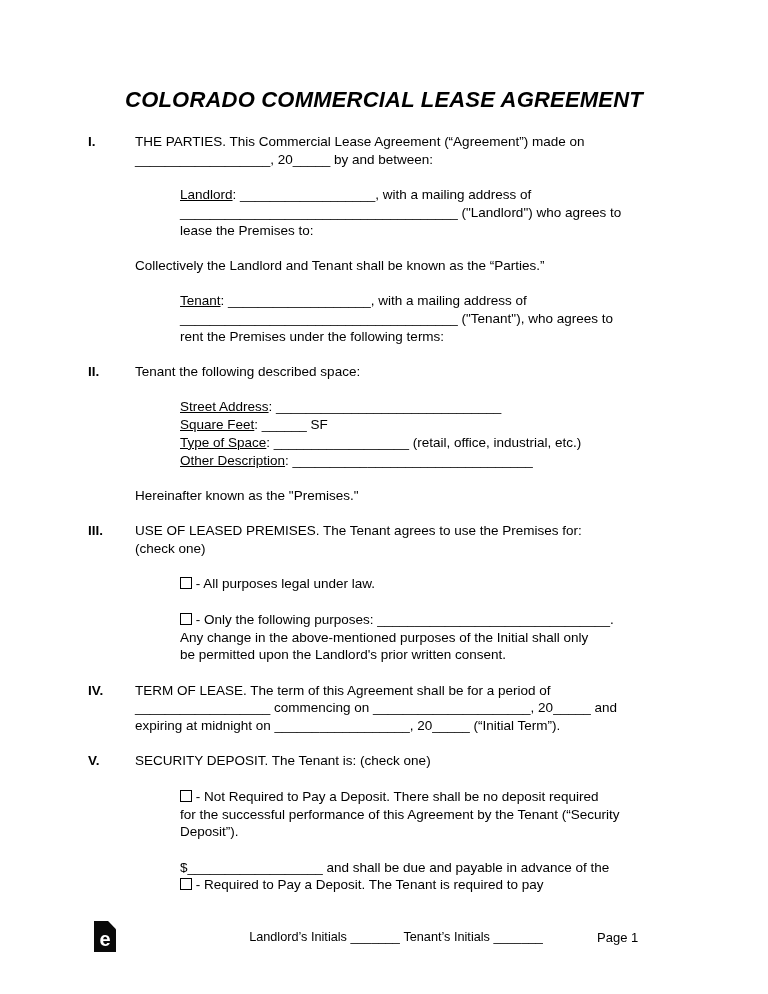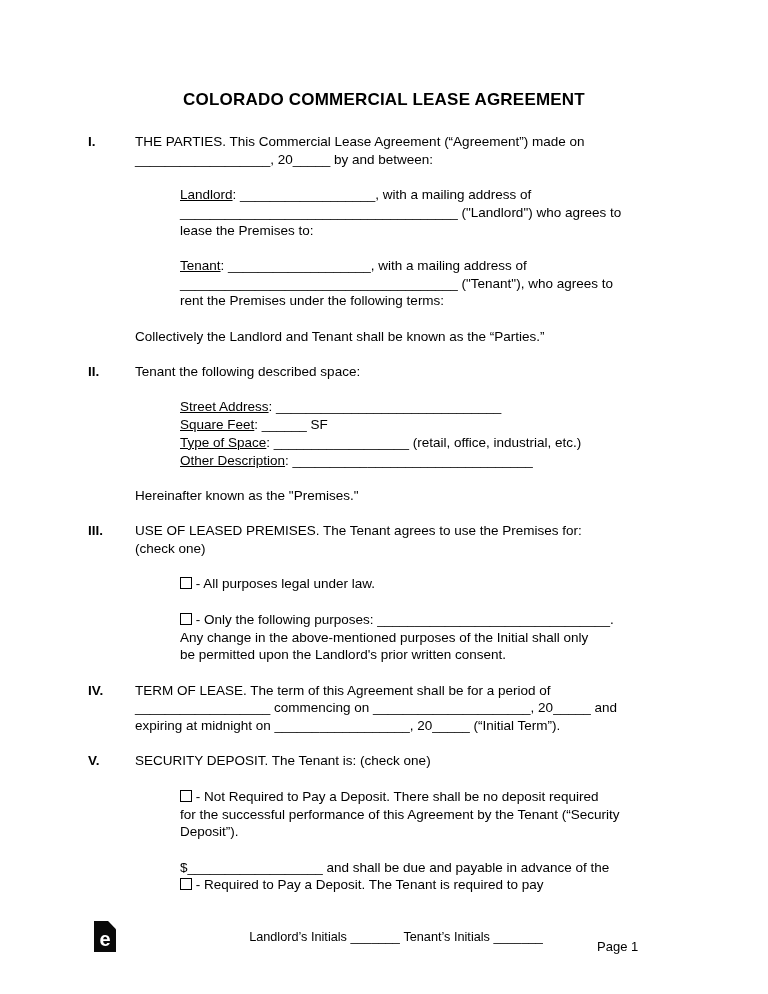--- a/index.html
+++ b/index.html
@@ -10,24 +10,25 @@
     color:#000000;
     font-family:"Liberation Sans", sans-serif;
     font-size:13.5px;
     line-height:17.7px;
     overflow:hidden;
   }
   .title {
     margin:0;
     padding-top:88px;
     text-align:center;
-    font-size:17px;
+    font-size:22px;
     line-height:24px;
     font-weight:bold;
     letter-spacing:0.2px;
+    font-style:italic;
   }
   .doc-body { margin:21px 40px 0 88px; }
   .para { position:relative; margin-top:17.7px; white-space:nowrap; }
   .para:first-child { margin-top:0; }
   .section { padding-left:47px; }
   .text    { padding-left:47px; }
   .indent  { padding-left:92px; }
   .numeral { position:absolute; left:0; top:0; font-weight:bold; }
   .b { font-weight:normal; }
   .u { text-decoration:underline; }
@@ -47,48 +48,48 @@
   }
   .footer-logo .logo-e {
     color:#ffffff; font-weight:bold; font-size:20px; line-height:36px;
   }
   .footer-initials {
     position:absolute; top:929px; left:12px; width:768px;
     text-align:center; font-size:12.7px; line-height:16px;
   }
   .footer-pagenum {
     position:absolute; top:930px; left:597px;
-    font-size:13px; line-height:16px;margin-top:9px;
+    font-size:13px; line-height:16px;
   }
 </style>
 </head>
 <body>
 
 <div class="page">
 
   <h1 class="title">COLORADO COMMERCIAL LEASE AGREEMENT</h1>
 
   <div class="doc-body" id="doc-body">
       <div class="para section">
         <span class="numeral">I.</span>
         <div class="line"><span class="b">THE PARTIES</span><span>. This Commercial Lease Agreement (“Agreement”) made on</span></div>
         <div class="line"><span>__________________, 20_____ by and between:</span></div>
       </div>
       <div class="para indent">
         <div class="line"><span class="u">Landlord</span><span>: __________________, with a mailing address of</span></div>
         <div class="line"><span>_____________________________________ ("Landlord") who agrees to</span></div>
         <div class="line"><span>lease the Premises to:</span></div>
       </div>
+      <div class="para text">
+        <div class="line"><span>Collectively the Landlord and Tenant shall be known as the “Parties.”</span></div>
+      </div>
       <div class="para indent">
         <div class="line"><span class="u">Tenant</span><span>: ___________________, with a mailing address of</span></div>
         <div class="line"><span>_____________________________________ ("Tenant"), who agrees to</span></div>
         <div class="line"><span>rent the Premises under the following terms:</span></div>
-      </div>
-      <div class="para text">
-        <div class="line"><span>Collectively the Landlord and Tenant shall be known as the “Parties.”</span></div>
       </div>
       <div class="para section">
         <span class="numeral">II.</span>
         <div class="line"><span>Tenant the following described space:</span></div>
       </div>
       <div class="para indent">
         <div class="line"><span class="u">Street Address</span><span>: ______________________________</span></div>
         <div class="line"><span class="u">Square Feet</span><span>: ______ SF</span></div>
         <div class="line"><span class="u">Type of Space</span><span>: __________________ (retail, office, industrial, etc.)</span></div>
         <div class="line"><span class="u">Other Description</span><span>: ________________________________</span></div>

